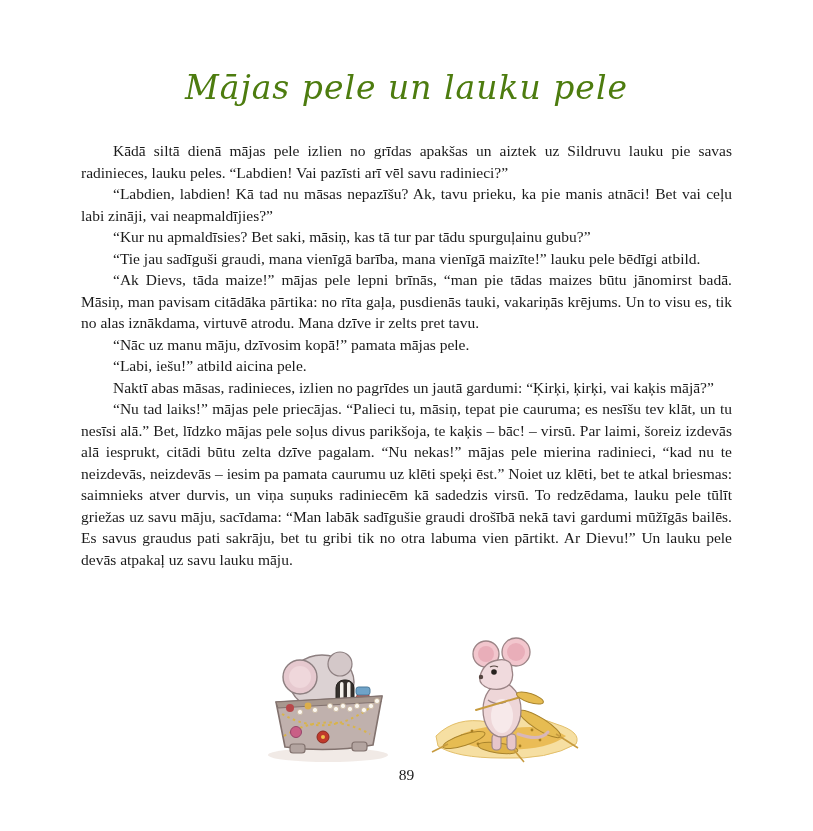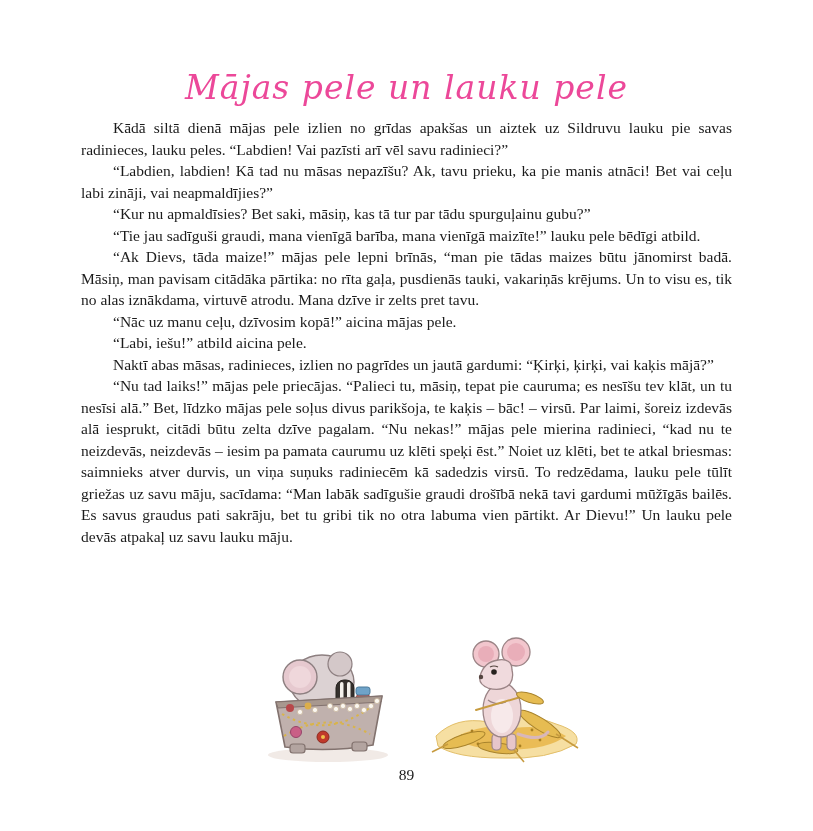--- a/index.html
+++ b/index.html
@@ -20,25 +20,25 @@
     top: 68px;
     left: 0;
     width: 100%;
     margin: 0;
     text-align: center;
     font-family: "DejaVu Serif", serif;
     font-style: italic;
     font-weight: 500;
     font-size: 33px;
     letter-spacing: 1px;
-    color: #ec4899;
+    color: #4d7c0f;
   }
   .body-text {
     position: absolute;
-    top: 117px;
+    top: 140px;
     left: 81px;
     width: 651px;
     font-size: 15.5px;
     line-height: 21.5px;
     text-align: justify;
     color: #1b1b1b;
   }
   .body-text p {
     margin: 0;
     text-indent: 32px;
@@ -77,21 +77,21 @@
 <div class="page">
 
   <h1 class="title">Mājas pele un lauku pele</h1>
 
   <div class="body-text">
     <p>Kādā siltā dienā mājas pele izlien no grīdas apakšas un aiztek uz Sildruvu lauku pie savas radinieces, lauku peles. “Labdien! Vai pazīsti arī vēl savu radinieci?”</p>
     <p>“Labdien, labdien! Kā tad nu māsas nepazīšu? Ak, tavu prieku, ka pie manis atnāci! Bet vai ceļu labi zināji, vai neapmaldījies?”</p>
     <p>“Kur nu apmaldīsies? Bet saki, māsiņ, kas tā tur par tādu spurguļainu gubu?”</p>
     <p>“Tie jau sadīguši graudi, mana vienīgā barība, mana vienīgā maizīte!” lauku pele bēdīgi atbild.</p>
     <p>“Ak Dievs, tāda maize!” mājas pele lepni brīnās, “man pie tādas maizes būtu jānomirst badā. Māsiņ, man pavisam citādāka pārtika: no rīta gaļa, pusdienās tauki, vakariņās krējums. Un to visu es, tik no alas iznākdama, virtuvē atrodu. Mana dzīve ir zelts pret tavu.</p>
-    <p>“Nāc uz manu ceļu, dzīvosim kopā!” aicina mājas pele.</p>
+    <p>“Nāc uz manu māju, dzīvosim kopā!” pamata mājas pele.</p>
     <p>“Labi, iešu!” atbild aicina pele.</p>
     <p>Naktī abas māsas, radinieces, izlien no pagrīdes un jautā gardumi: “Ķirķi, ķirķi, vai kaķis mājā?”</p>
     <p>“Nu tad laiks!” mājas pele priecājas. “Palieci tu, māsiņ, tepat pie cauruma; es nesīšu tev klāt, un tu nesīsi alā.” Bet, līdzko mājas pele soļus divus parikšoja, te kaķis – bāc! – virsū. Par laimi, šoreiz izdevās alā iesprukt, citādi būtu zelta dzīve pagalam. “Nu nekas!” mājas pele mierina radinieci, “kad nu te neizdevās, neizdevās – iesim pa pamata caurumu uz klēti speķi ēst.” Noiet uz klēti, bet te atkal briesmas: saimnieks atver durvis, un viņa suņuks radiniecēm kā sadedzis virsū. To redzēdama, lauku pele tūlīt griežas uz savu māju, sacīdama: “Man labāk sadīgušie graudi drošībā nekā tavi gardumi mūžīgās bailēs. Es savus graudus pati sakrāju, bet tu gribi tik no otra labuma vien pārtikt. Ar Dievu!” Un lauku pele devās atpakaļ uz savu lauku māju.</p>
   </div>
 
   <div class="illustrations">
 
     <svg class="illust-left" width="138" height="122" viewBox="0 0 138 122" xmlns="http://www.w3.org/2000/svg">
       <ellipse cx="68" cy="111" rx="60" ry="7" fill="#ece3de" opacity="0.75"></ellipse>
 

